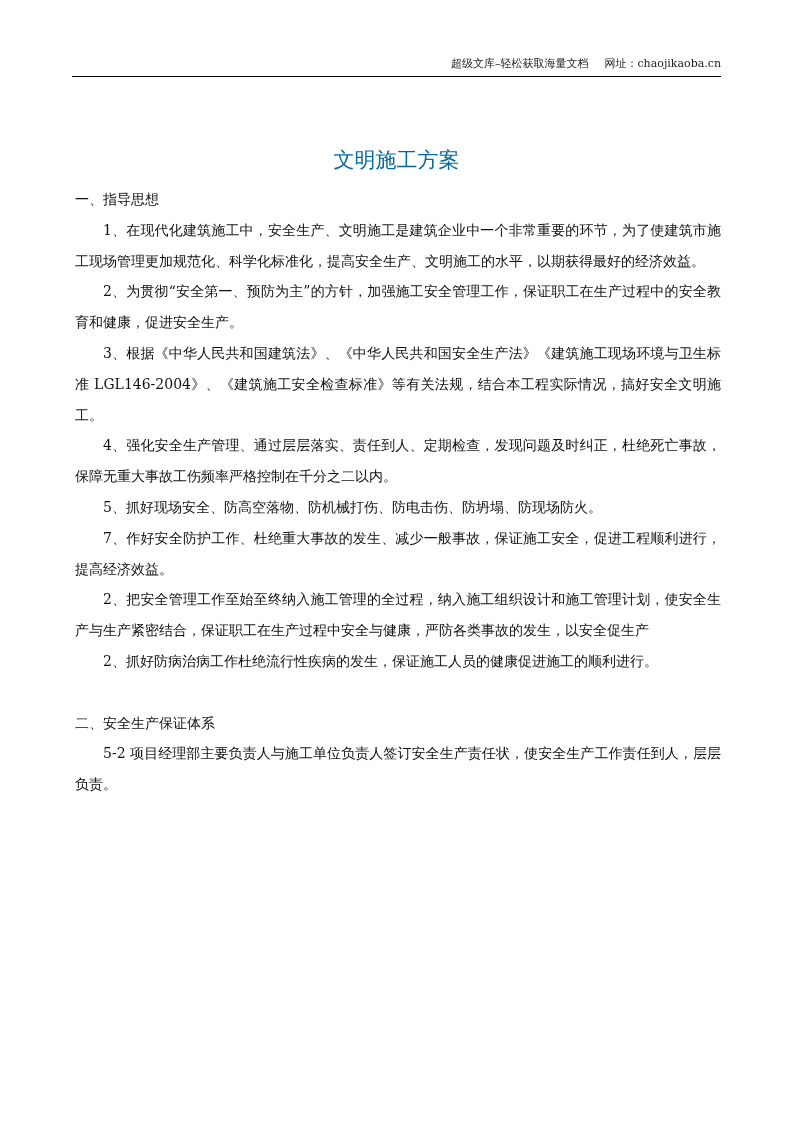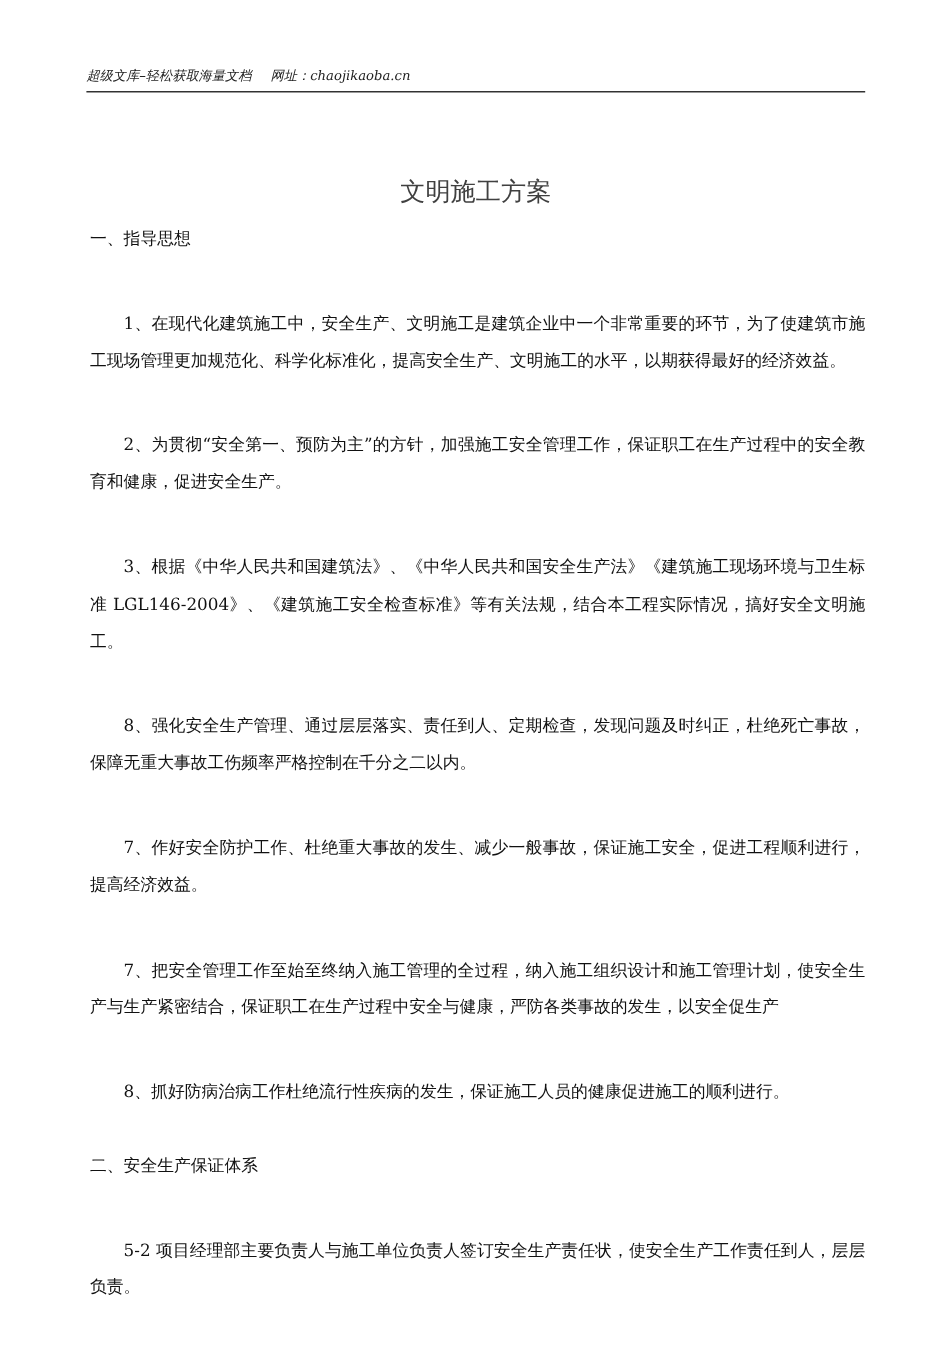--- a/index.html
+++ b/index.html
@@ -1,46 +1,47 @@
 <!DOCTYPE html>
 <html><head>
 <meta charset="utf-8">
 <style>
   html, body { margin: 0; padding: 0; background: #ffffff; }
   body { width: 793px; height: 1122px; position: relative; overflow: hidden;
          font-family: "DejaVu Serif", "Liberation Serif", serif; color: #111; }
   .header { position: absolute; left: 72px; top: 56px; width: 649px; height: 18px;
-            text-align: left; font-size: 11px; color: #222; font-style: italic; }
+            text-align: right; font-size: 11px; color: #222; }
   .header .gap { display: inline-block; width: 16px; }
   .rule { position: absolute; left: 72px; top: 76px; width: 649px; height: 0;
           border-top: 1px solid #000; }
   .title { position: absolute; left: 0; top: 146px; width: 793px; text-align: center;
-           font-family: "DejaVu Sans", "Liberation Sans", sans-serif; font-size: 21px; color: #404040; }
+           font-family: "DejaVu Sans", "Liberation Sans", sans-serif; font-size: 21px; color: #0369a1; }
   .content { position: absolute; left: 75px; top: 184px; width: 646px;
              font-size: 14px; line-height: 30.8px; text-align: justify; }
   .content p { margin: 0; }
   .content .h { text-indent: 0; }
-  .content .ind { text-indent: 28px; margin-top: 40px; }
+  .content .ind { text-indent: 28px; }
   .content .blank { height: 30.8px; }
 </style>
 </head>
 <body>
 
 <div class="header">
   <span>超级文库–轻松获取海量文档</span><span class="gap"></span><span>网址：</span><span>chaojikaoba.cn</span>
 </div>
 <div class="rule"></div>
 
 <div class="title">文明施工方案</div>
 
 <div class="content">
   <p class="h">一、指导思想</p>
   <p class="ind">1、在现代化建筑施工中，安全生产、文明施工是建筑企业中一个非常重要的环节，为了使建筑市施工现场管理更加规范化、科学化标准化，提高安全生产、文明施工的水平，以期获得最好的经济效益。</p>
   <p class="ind">2、为贯彻“安全第一、预防为主”的方针，加强施工安全管理工作，保证职工在生产过程中的安全教育和健康，促进安全生产。</p>
   <p class="ind">3、根据《中华人民共和国建筑法》、《中华人民共和国安全生产法》《建筑施工现场环境与卫生标准 LGL146-2004》、《建筑施工安全检查标准》等有关法规，结合本工程实际情况，搞好安全文明施工。</p>
-  <p class="ind">8、强化安全生产管理、通过层层落实、责任到人、定期检查，发现问题及时纠正，杜绝死亡事故，保障无重大事故工伤频率严格控制在千分之二以内。</p>
+  <p class="ind">4、强化安全生产管理、通过层层落实、责任到人、定期检查，发现问题及时纠正，杜绝死亡事故，保障无重大事故工伤频率严格控制在千分之二以内。</p>
+  <p class="ind">5、抓好现场安全、防高空落物、防机械打伤、防电击伤、防坍塌、防现场防火。</p>
   <p class="ind">7、作好安全防护工作、杜绝重大事故的发生、减少一般事故，保证施工安全，促进工程顺利进行，提高经济效益。</p>
-  <p class="ind">7、把安全管理工作至始至终纳入施工管理的全过程，纳入施工组织设计和施工管理计划，使安全生产与生产紧密结合，保证职工在生产过程中安全与健康，严防各类事故的发生，以安全促生产</p>
-  <p class="ind">8、抓好防病治病工作杜绝流行性疾病的发生，保证施工人员的健康促进施工的顺利进行。</p>
+  <p class="ind">2、把安全管理工作至始至终纳入施工管理的全过程，纳入施工组织设计和施工管理计划，使安全生产与生产紧密结合，保证职工在生产过程中安全与健康，严防各类事故的发生，以安全促生产</p>
+  <p class="ind">2、抓好防病治病工作杜绝流行性疾病的发生，保证施工人员的健康促进施工的顺利进行。</p>
   <div class="blank"></div>
   <p class="h">二、安全生产保证体系</p>
   <p class="ind">5-2 项目经理部主要负责人与施工单位负责人签订安全生产责任状，使安全生产工作责任到人，层层负责。</p>
 </div>
 
 </body></html>

